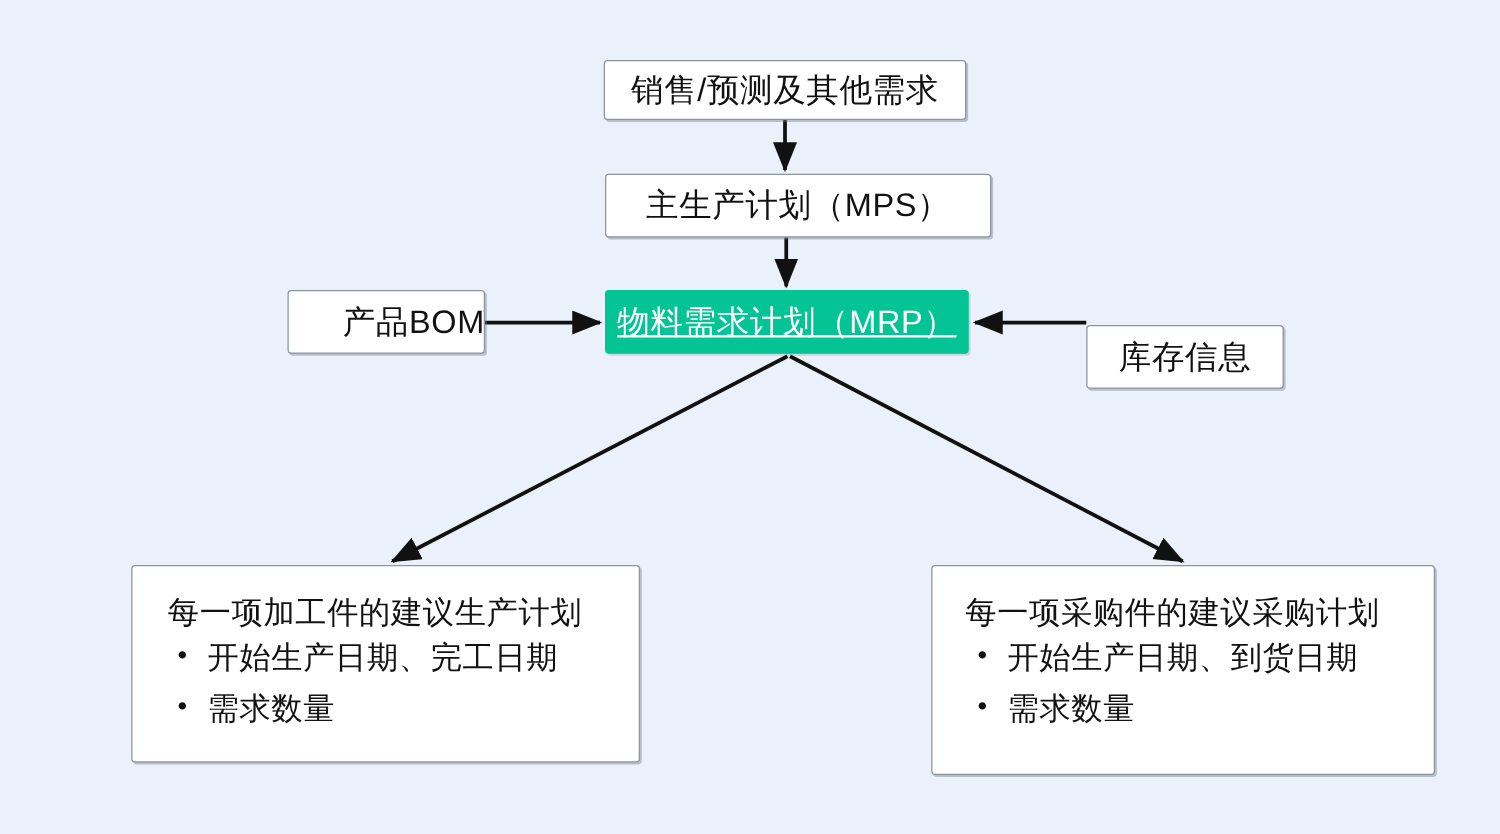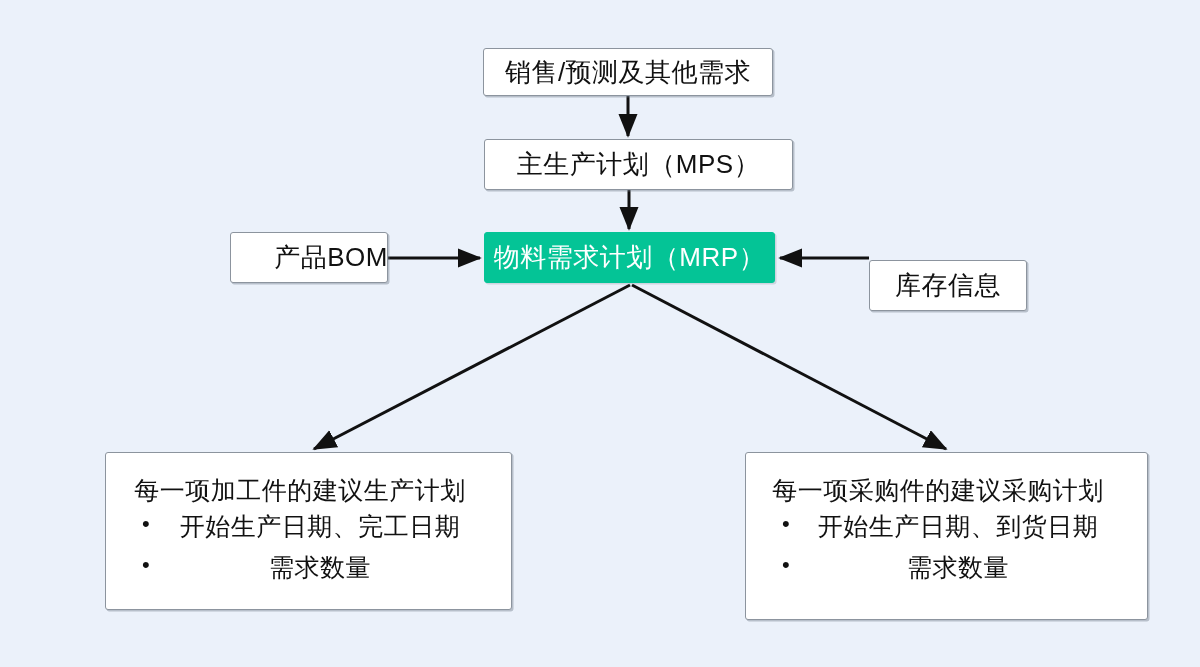--- a/index.html
+++ b/index.html
@@ -41,40 +41,40 @@
     font-size: 26px;
     letter-spacing: 0.5px;
     white-space: nowrap;
     z-index: 2;
   }
   .node.accent {
     background: #04c496;
     border-color: #04c496;
     color: #ffffff;
     box-shadow: 1.5px 1.5px 0 rgba(120,130,145,0.25);
+    text-decoration: underline;
   }
   .node.list {
     display: block;
     padding: 18px 37px 10px 20px;
     text-align: left;
     font-size: 25px;
     line-height: 1.0;
     white-space: normal;
   }
   .list-title {
     display: block;
     text-align: center;
     margin: 4px 0 6px 0;
     line-height: 1.2;
   }
   .bullets {
     list-style: none;
     margin: 0;
     padding: 0 0 0 14px;
-    text-align: center;
   }
   .bullets li {
     position: relative;
     padding-left: 26px;
     margin: 0 0 10px 0;
     line-height: 1.25;
   }
   .bullets li::before {
     content: "\2022";
     position: absolute;

